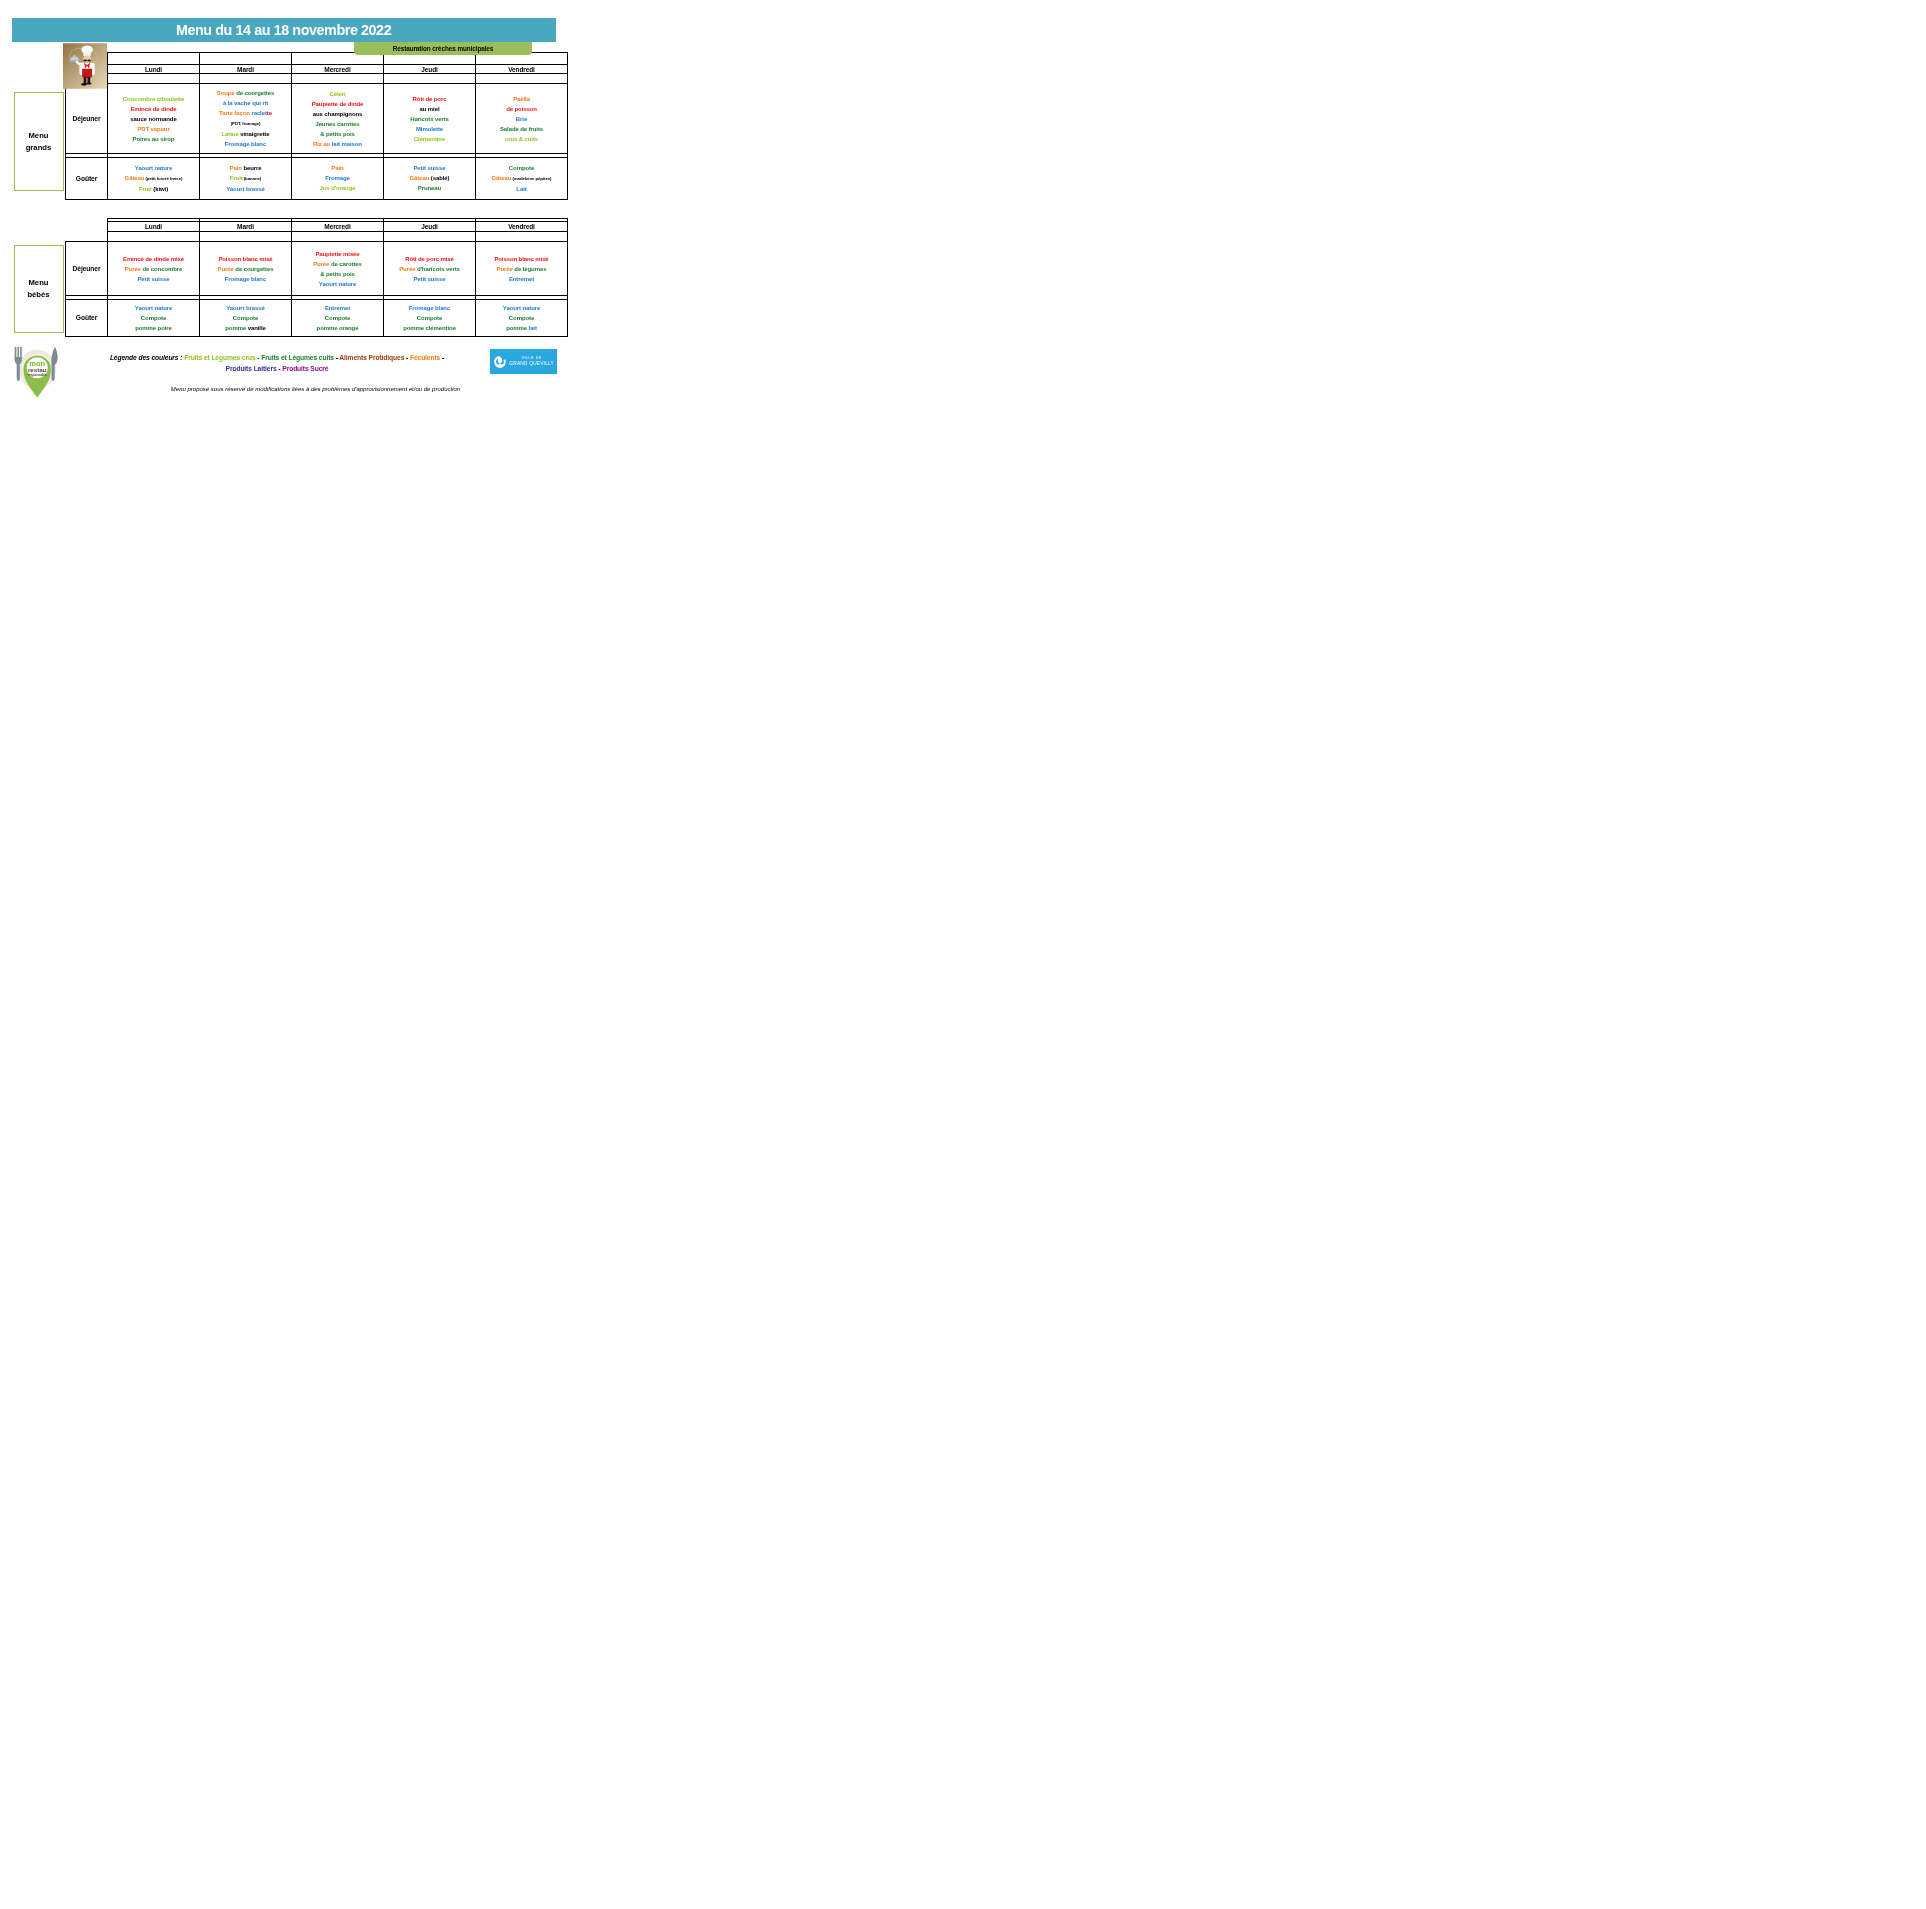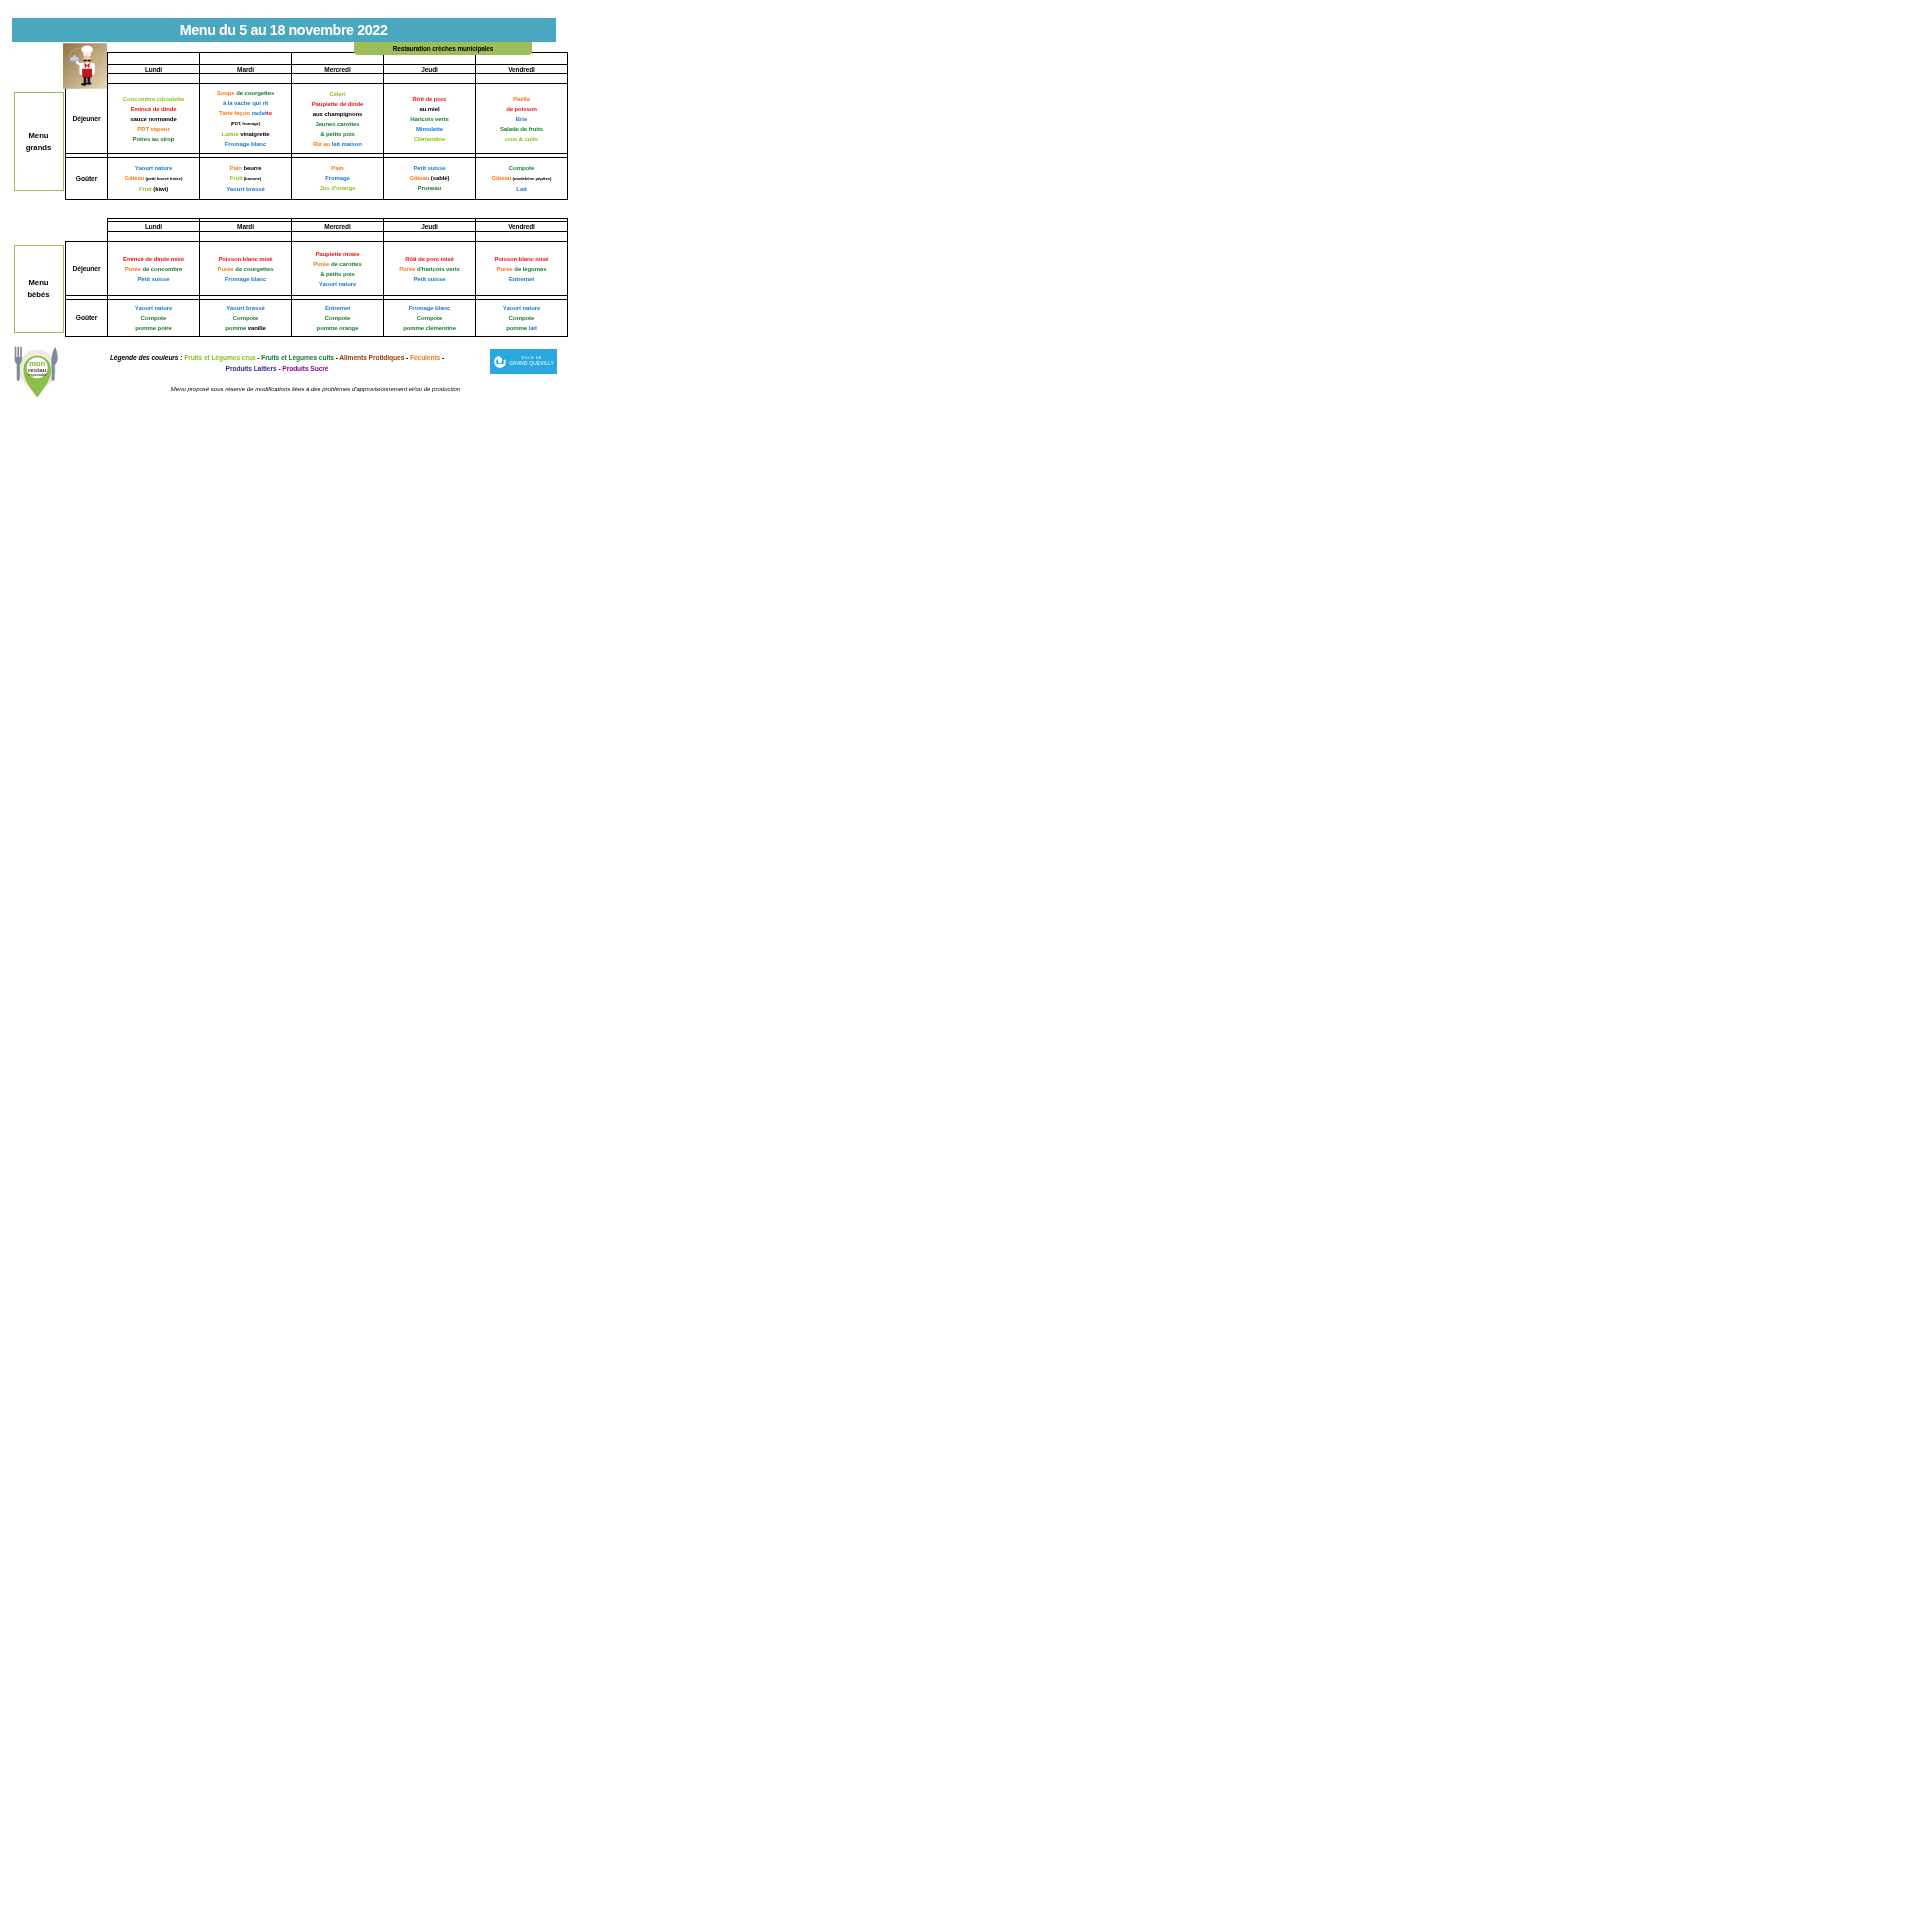--- a/index.html
+++ b/index.html
@@ -48,21 +48,21 @@
   .ville-text{display:flex;flex-direction:column;color:#fff;line-height:1.25;}
   .ville-text .l1{font-size:3.5px;letter-spacing:0.6px;text-align:center;}
   .ville-text .l2{font-size:4.8px;letter-spacing:0.2px;white-space:nowrap;}
 </style>
 </head>
 <body>
 
 <div class="page">
 
   <div class="title-banner">
-    <span>Menu du 5 au 18 novembre 2022</span>
+    <span>Menu du 14 au 18 novembre 2022</span>
   </div>
 
   <div class="sub-banner">
     <span>Restauration crèches municipales</span>
   </div>
 
   <div class="chef">
     <svg viewBox="0 0 115 119" width="44" height="46">
       <defs>
         <linearGradient id="chefbg" x1="0" y1="0" x2="1" y2="1">

